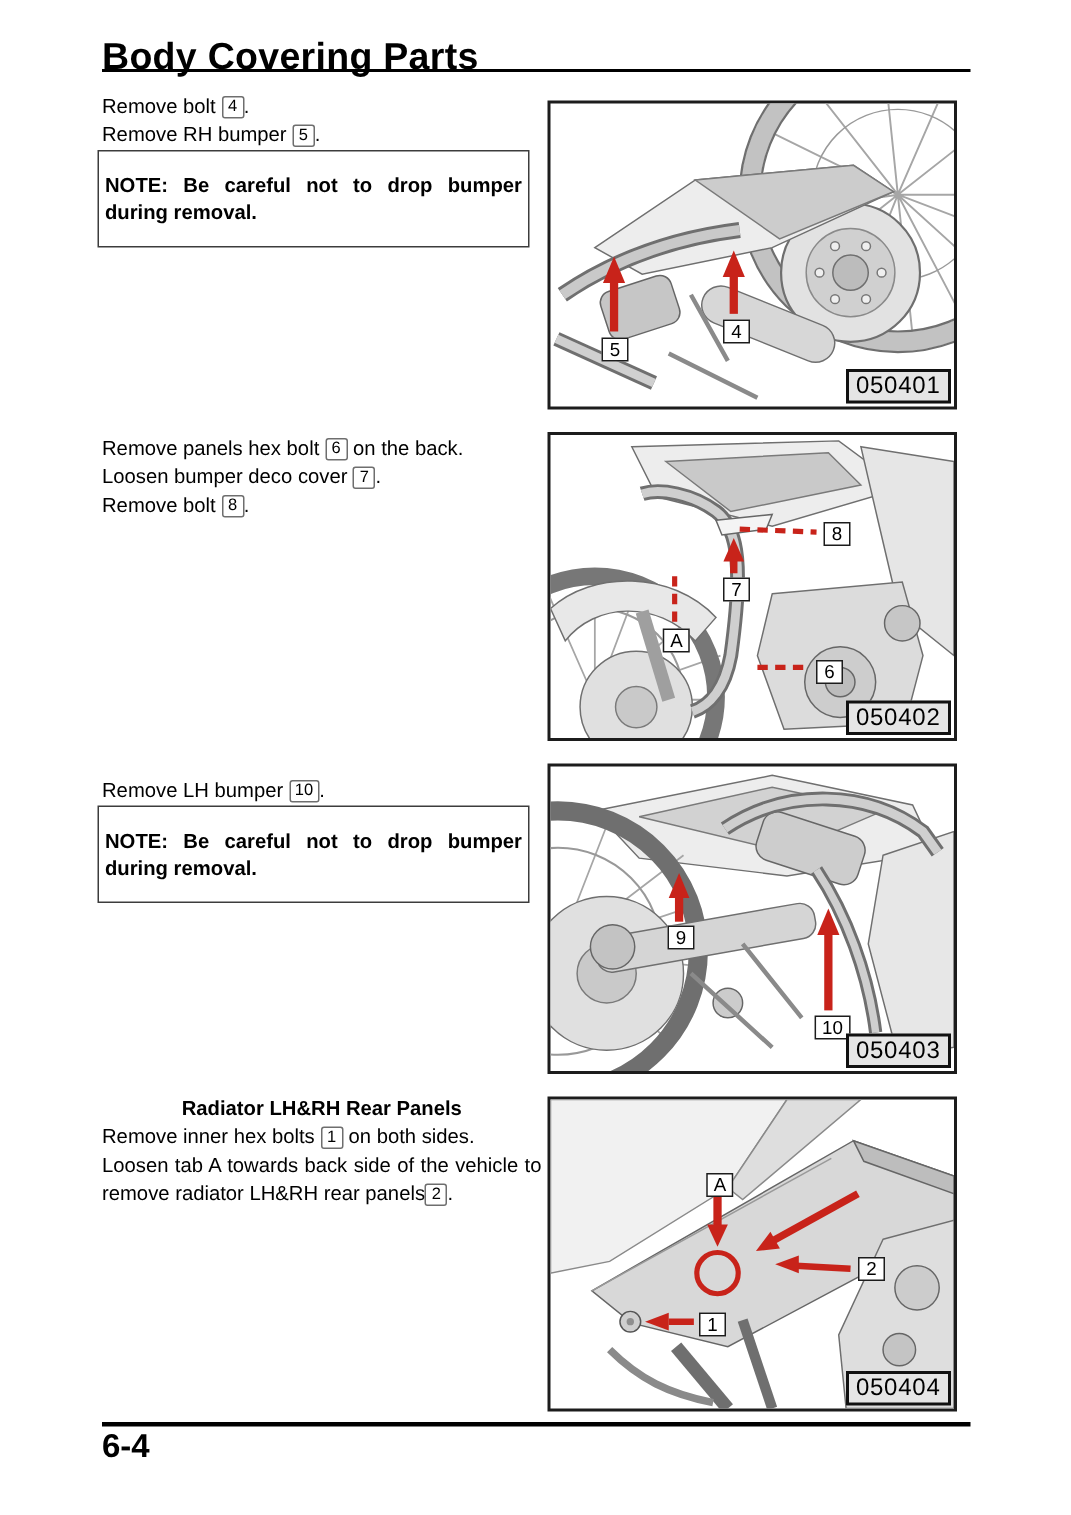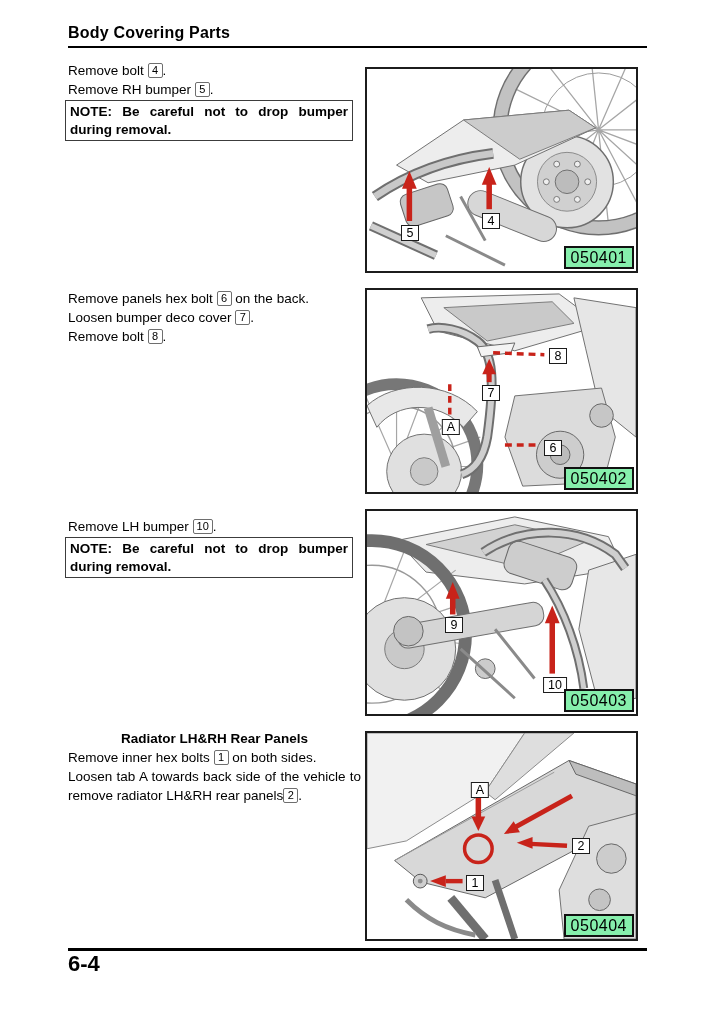--- a/index.html
+++ b/index.html
@@ -1,32 +1,32 @@
 <!DOCTYPE html>
 <html><head>
 <meta charset="utf-8">
 <style>
   html,body{margin:0;padding:0;background:#fff;}
   .page{position:relative;width:714px;height:1010px;background:#fff;overflow:hidden;
         font-family:"Liberation Sans",sans-serif;color:#000;}
-  .title{position:absolute;left:68px;top:24px;font-size:16px;font-weight:bold;letter-spacing:.2px;}
+  .title{position:absolute;left:68px;top:24px;font-size:25px;font-weight:bold;letter-spacing:.2px;}
   .title-rule{position:absolute;left:68px;top:46px;width:579px;height:2px;background:#000;}
   .textblock{position:absolute;left:68px;width:293px;font-size:13.5px;line-height:19px;}
   .line{white-space:nowrap;}
   .ref{display:inline-block;border:1px solid #6e6e6e;border-radius:2px;background:#fff;
        padding:0 3px;font-size:11px;line-height:13px;vertical-align:1px;text-align:center;min-width:7px;}
-  .note{border:1px solid #3c3c3c;margin-left:-3px;margin-top:1px;padding:2px 4px;width:278px;
+  .note{border:1px solid #3c3c3c;margin-left:-3px;margin-top:1px;padding:14px 4px;width:278px;
         font-weight:bold;line-height:17.5px;text-align:justify;}
   .sec-heading{font-weight:bold;text-align:center;}
   .para-just{text-align:justify;line-height:19px;}
   .fig{position:absolute;left:365px;width:273px;border:2px solid #1c1c1c;background:#fff;box-sizing:border-box;}
   .fig svg{display:block;width:100%;height:100%;}
   .callout{position:absolute;transform:translate(-50%,-50%);background:#fff;border:1.5px solid #1c1c1c;
            font-size:12.5px;line-height:14px;padding:0 4px;min-width:8px;text-align:center;}
-  .fignum{position:absolute;right:2px;bottom:2px;border:2px solid #111;background:#86efac;
+  .fignum{position:absolute;right:2px;bottom:2px;border:2px solid #111;background:#e5e5e5;
           font-size:16px;line-height:19px;padding:0 5px;letter-spacing:.5px;}
   .footer-rule{position:absolute;left:68px;top:948px;width:579px;height:3px;background:#000;}
   .page-number{position:absolute;left:68px;top:951px;font-size:22px;font-weight:bold;}
 </style>
 </head>
 <body>
 
 <div class="page">
 
   <div class="title">Body Covering Parts</div>

